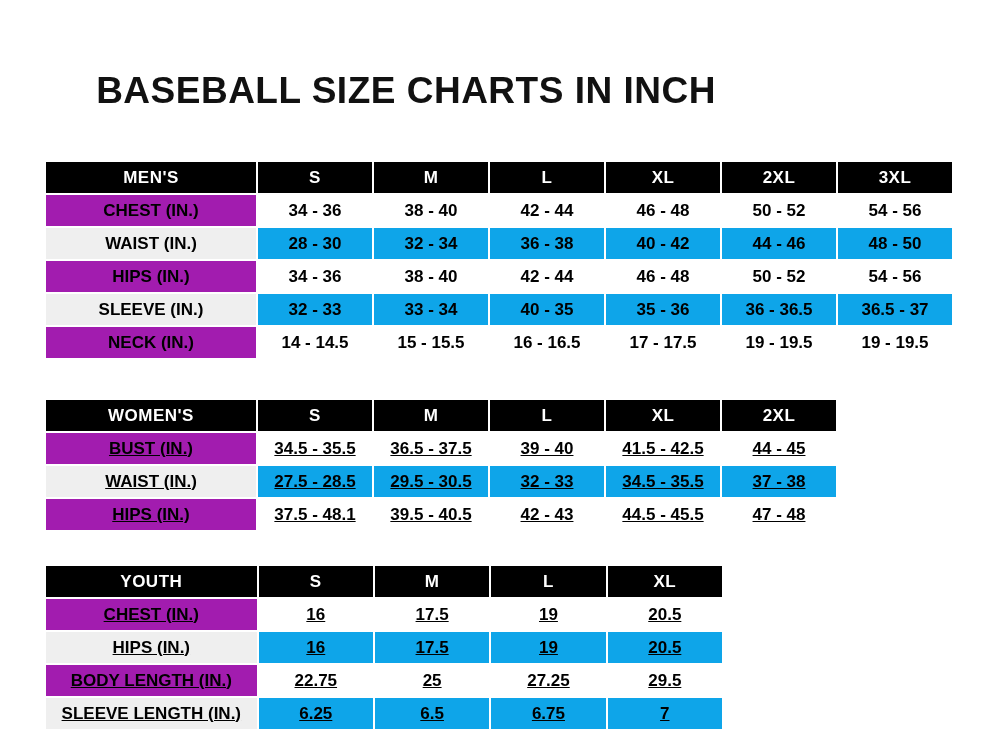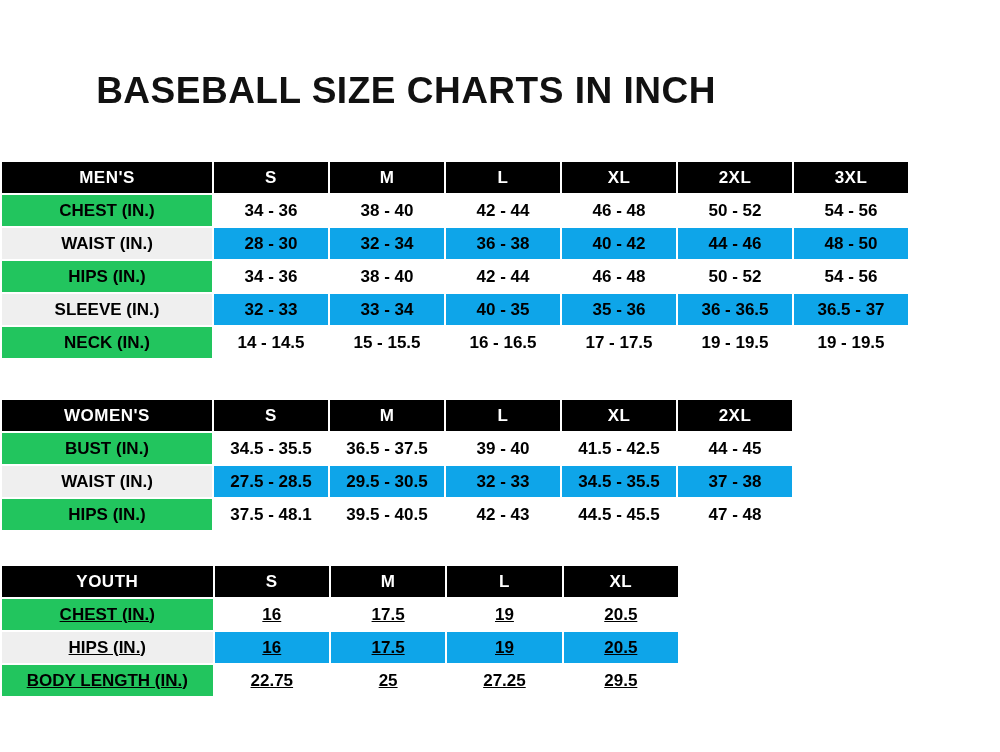--- a/index.html
+++ b/index.html
@@ -24,28 +24,29 @@
     text-align: center;
     font-size: 37px;
     font-weight: bold;
     letter-spacing: 0.5px;
     color: #111111;
     padding-top: 70px;
     margin: 0;
   }
   .tables {
     margin-top: 48px;
+    padding-left: 44px;
   }
   table {
     border-collapse: collapse;
     table-layout: fixed;
     font-size: 17px;
   }
   table.mens { width: 908px; }
-  table.womens { width: 792px; }
+  table.womens { width: 792px; text-decoration: underline; }
   table.youth { width: 680px; text-decoration: underline; }
 
   th, td {
     border: 2px solid #ffffff;
     text-align: center;
     font-weight: bold;
     height: 31px;
     padding: 0;
     white-space: nowrap;
   }
@@ -59,21 +60,21 @@
     text-align: center;
   }
   tbody td {
     background: #ffffff;
     color: #000000;
   }
   tbody tr.alt td {
     background: #0ea5e9;
   }
   tbody td.rowlabel {
-    background: #22c55e;
+    background: #a21caf;
     text-align: center;
   }
   tbody tr.alt td.rowlabel {
     background: #efefef;
     text-align: center;
   }
   .spacer { height: 38px; }
   .spacer-sm { height: 32px; }
 
   
@@ -246,17 +247,24 @@
           <td>19</td>
           <td>20.5</td>
         </tr>
         <tr>
           <td class="rowlabel">BODY LENGTH (IN.)</td>
           <td>22.75</td>
           <td>25</td>
           <td>27.25</td>
           <td>29.5</td>
         </tr>
+        <tr class="alt">
+          <td class="rowlabel">SLEEVE LENGTH (IN.)</td>
+          <td>6.25</td>
+          <td>6.5</td>
+          <td>6.75</td>
+          <td>7</td>
+        </tr>
       </tbody>
     </table>
 
   </div>
 </div>
 
 </body></html>

